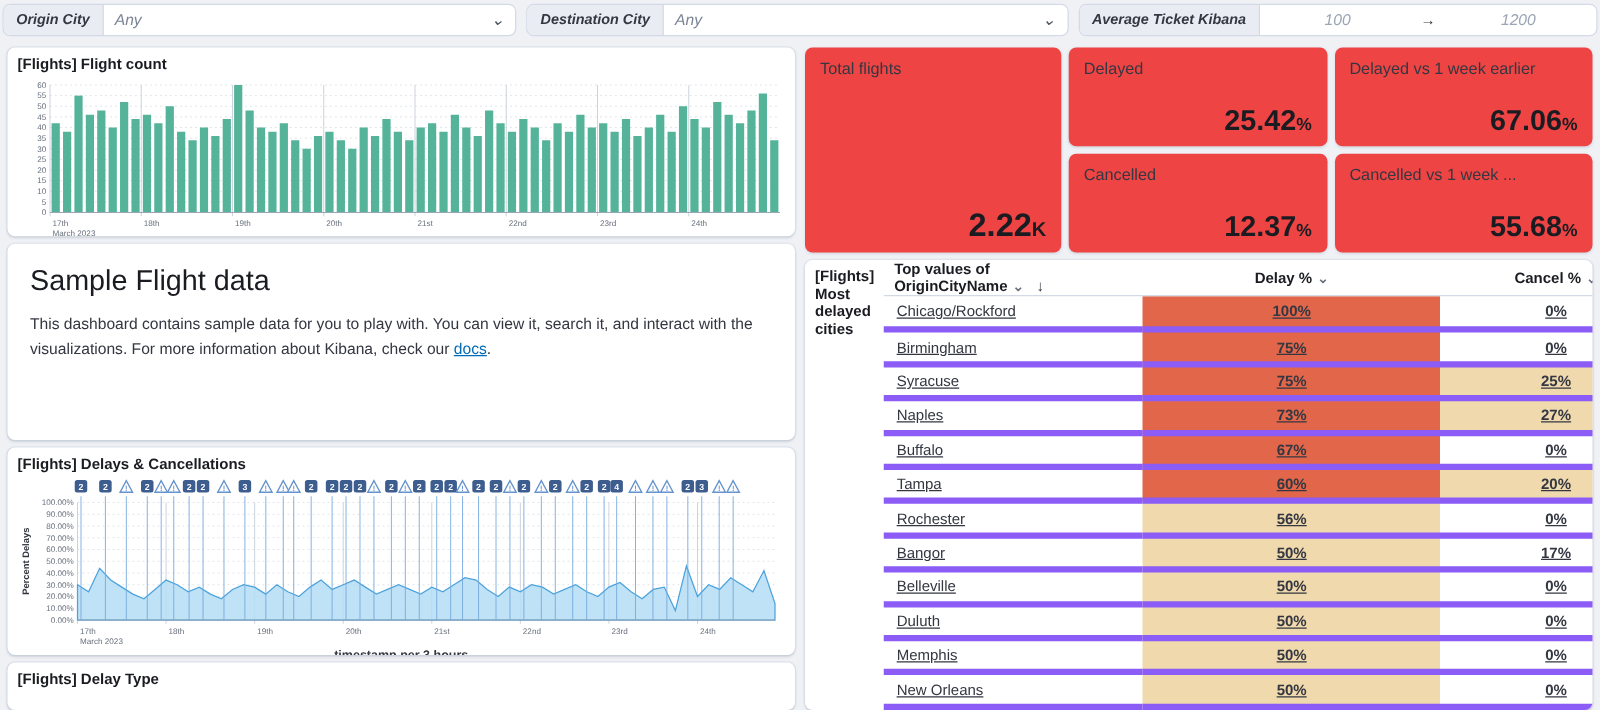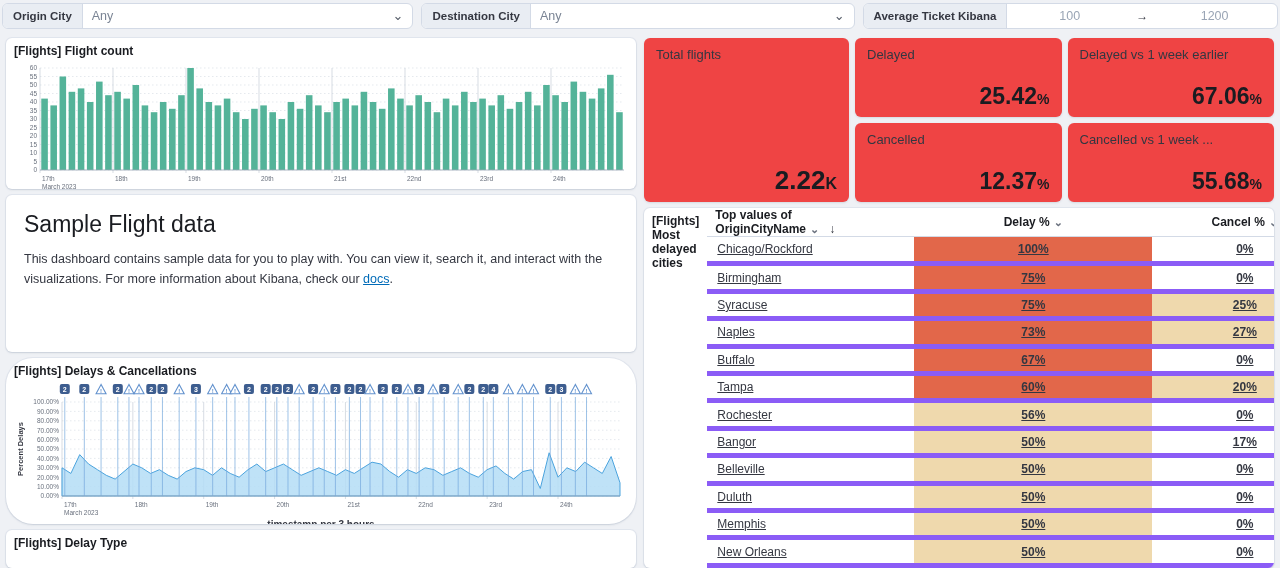--- a/index.html
+++ b/index.html
@@ -1,20 +1,20 @@
 <!DOCTYPE html>
 <html><head>
 <meta charset="utf-8">
 <style>
   * { box-sizing: border-box; margin: 0; padding: 0; }
   html,body { width:1280px; height:568px; overflow:hidden;
     font-family:"Liberation Sans", sans-serif; background:#eff1f5; color:#343741; }
 
   
-  .topbar { display:flex; gap:8px; padding:3px 2px; height:32px; }
+  .topbar { display:flex; gap:8px; padding:3px 2px; height:32px;font-style:italic; }
   .filter-group { display:flex; align-items:center; background:#fff;
     border:1px solid #d3dae6; border-radius:6px; height:26px; overflow:hidden; }
   .fg-origin { width:418px; } .fg-dest { width:440px; } .fg-price { width:422px; }
   .filter-label { display:flex; align-items:center; height:100%; padding:0 10px;
     background:#e9edf3; border-right:1px solid #d3dae6; font-size:11.5px; font-weight:bold; color:#343741; white-space:nowrap; }
   .filter-value { flex:1; padding:0 9px; font-size:12.5px; color:#7a8494; }
   .chevron-icon { margin-right:9px; color:#535a66; font-size:13px; line-height:10px; }
   .price-val { flex:1; text-align:center; font-size:12.5px; color:#9aa5b5; }
   .price-arrow { color:#343741; font-size:12px; padding:0 4px; }
 
@@ -28,21 +28,21 @@
   .panel-title { font-size:12px; font-weight:bold; color:#1a1c21; padding:6px 8px 2px; }
 
   
   .intro { height:164px; padding:16px 18px; }
   .intro h1 { font-size:23px; font-weight:400; color:#1a1c21; margin-bottom:12px; }
   .intro p { font-size:12.5px; line-height:1.55; color:#343741; }
   .intro a { color:#006bb8; text-decoration:underline; cursor:pointer; }
 
   
   .chart-panel-count { height:160px; overflow:hidden; }
-  .chart-panel-delay { height:176px; overflow:hidden;border-radius:27px; }
+  .chart-panel-delay { height:176px; overflow:hidden; }
   .chart-panel-delaytype { height:40px; overflow:hidden; }
   .chart-svg { display:block; margin:2px 8px 0; }
   .xlabel { text-align:center; font-size:10px; font-weight:bold; color:#343741; margin-top:1px; }
 
   
   .metrics-grid { display:flex; gap:6px; height:164px; }
   .metric { background:#ef4444; border-radius:6px; padding:9px 12px;
     display:flex; flex-direction:column; justify-content:space-between;
     box-shadow:0 1px 2px rgba(152,162,179,.3); }
   .metric-label { font-size:13px; color:#343741; white-space:nowrap; overflow:hidden; text-overflow:ellipsis; }

